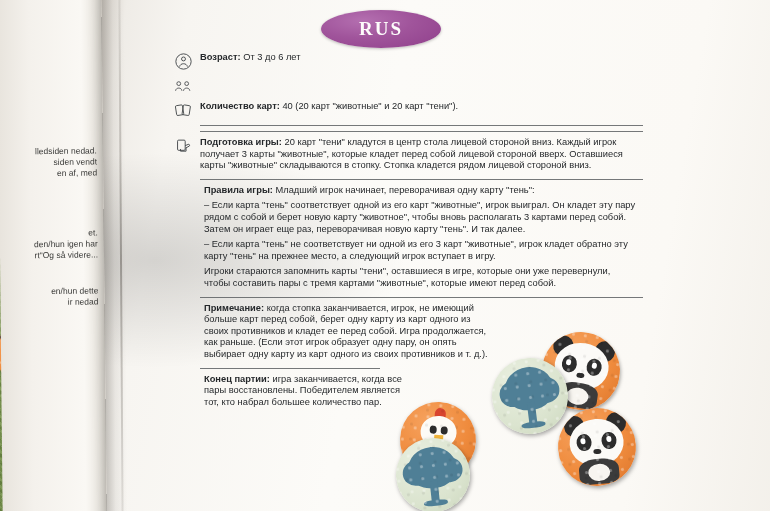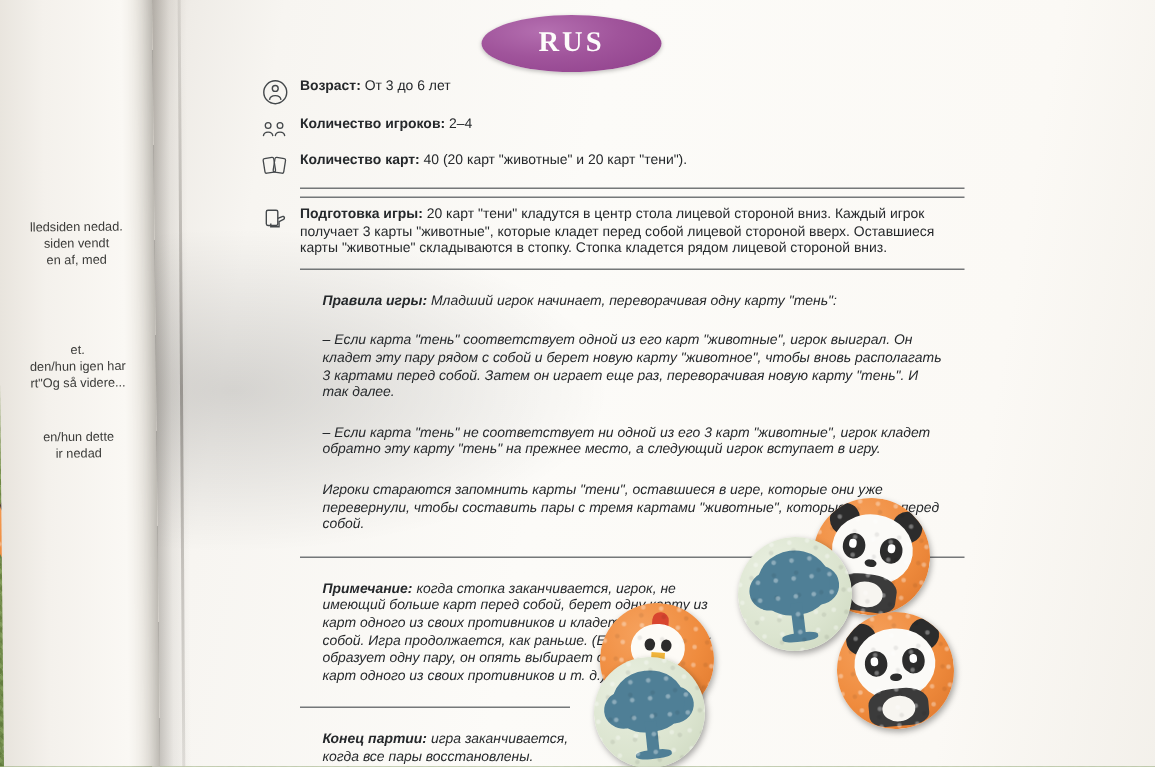--- a/index.html
+++ b/index.html
@@ -89,21 +89,21 @@
     box-shadow: inset -8px 0 14px -8px rgba(0,0,0,.35);
     transform: rotate(-0.6deg);
   }
   .leftpage .lp-text {
     position: absolute;
     right: 6px;
     width: 92px;
     color: #3a3a38;
     font-size: 8.5px;
     line-height: 11px;
-    text-align: center;
+    text-align: right;
     font-family: "Liberation Sans", sans-serif;
   }
   .lp-b1 { top: 156px; }
   .lp-b2 { top: 238px; }
   .lp-b3 { top: 296px; }
 
   
   .rus-badge {
     position: absolute;
     left: 321px;
@@ -158,21 +158,21 @@
   .hr {
     height: 1px;
     background: #5d6063;
     margin: 4px 0 5px 32px;
     opacity: .85;
   }
   .block {
     margin-left: 32px;
     margin-bottom: 7px;
   }
-  .block p { margin: 15px; font-style: italic; }
+  .block p { margin: 4px; }
 
   
   svg.ico { display: block; }
 
   
   .card {
     position: absolute;
     border-radius: 50%;
     box-shadow: 1px 2px 4px rgba(0,0,0,.35);
     overflow: hidden;
@@ -317,23 +317,20 @@
 
     <div class="row">
       <div class="icon-cell">
         <svg class="ico" width="19" height="16" viewBox="0 0 24 18">
           <circle cx="6" cy="6" r="2.4" fill="none" stroke="#44484b" stroke-width="1.1"></circle>
           <path d="M2 15 C2.4 10.5 9.6 10.5 10 15" fill="none" stroke="#44484b" stroke-width="1.1"></path>
           <circle cx="16" cy="6" r="2.4" fill="none" stroke="#44484b" stroke-width="1.1"></circle>
           <path d="M12 15 C12.4 10.5 19.6 10.5 20 15" fill="none" stroke="#44484b" stroke-width="1.1"></path>
         </svg>
       </div>
-      <div class="text-cell">
-        <span class="label">Количество игроков:</span><span> 2–4</span>
-      </div>
     </div>
 
     <div class="row">
       <div class="icon-cell">
         <svg class="ico" width="19" height="16" viewBox="0 0 24 18">
           <rect x="2.5" y="3" width="9" height="12.5" rx="1.4" fill="none" stroke="#44484b" stroke-width="1.1" transform="rotate(-9 7 9)"></rect>
           <rect x="11" y="3" width="9" height="12.5" rx="1.4" fill="none" stroke="#44484b" stroke-width="1.1" transform="rotate(9 15.5 9)"></rect>
         </svg>
       </div>
       <div class="text-cell">

